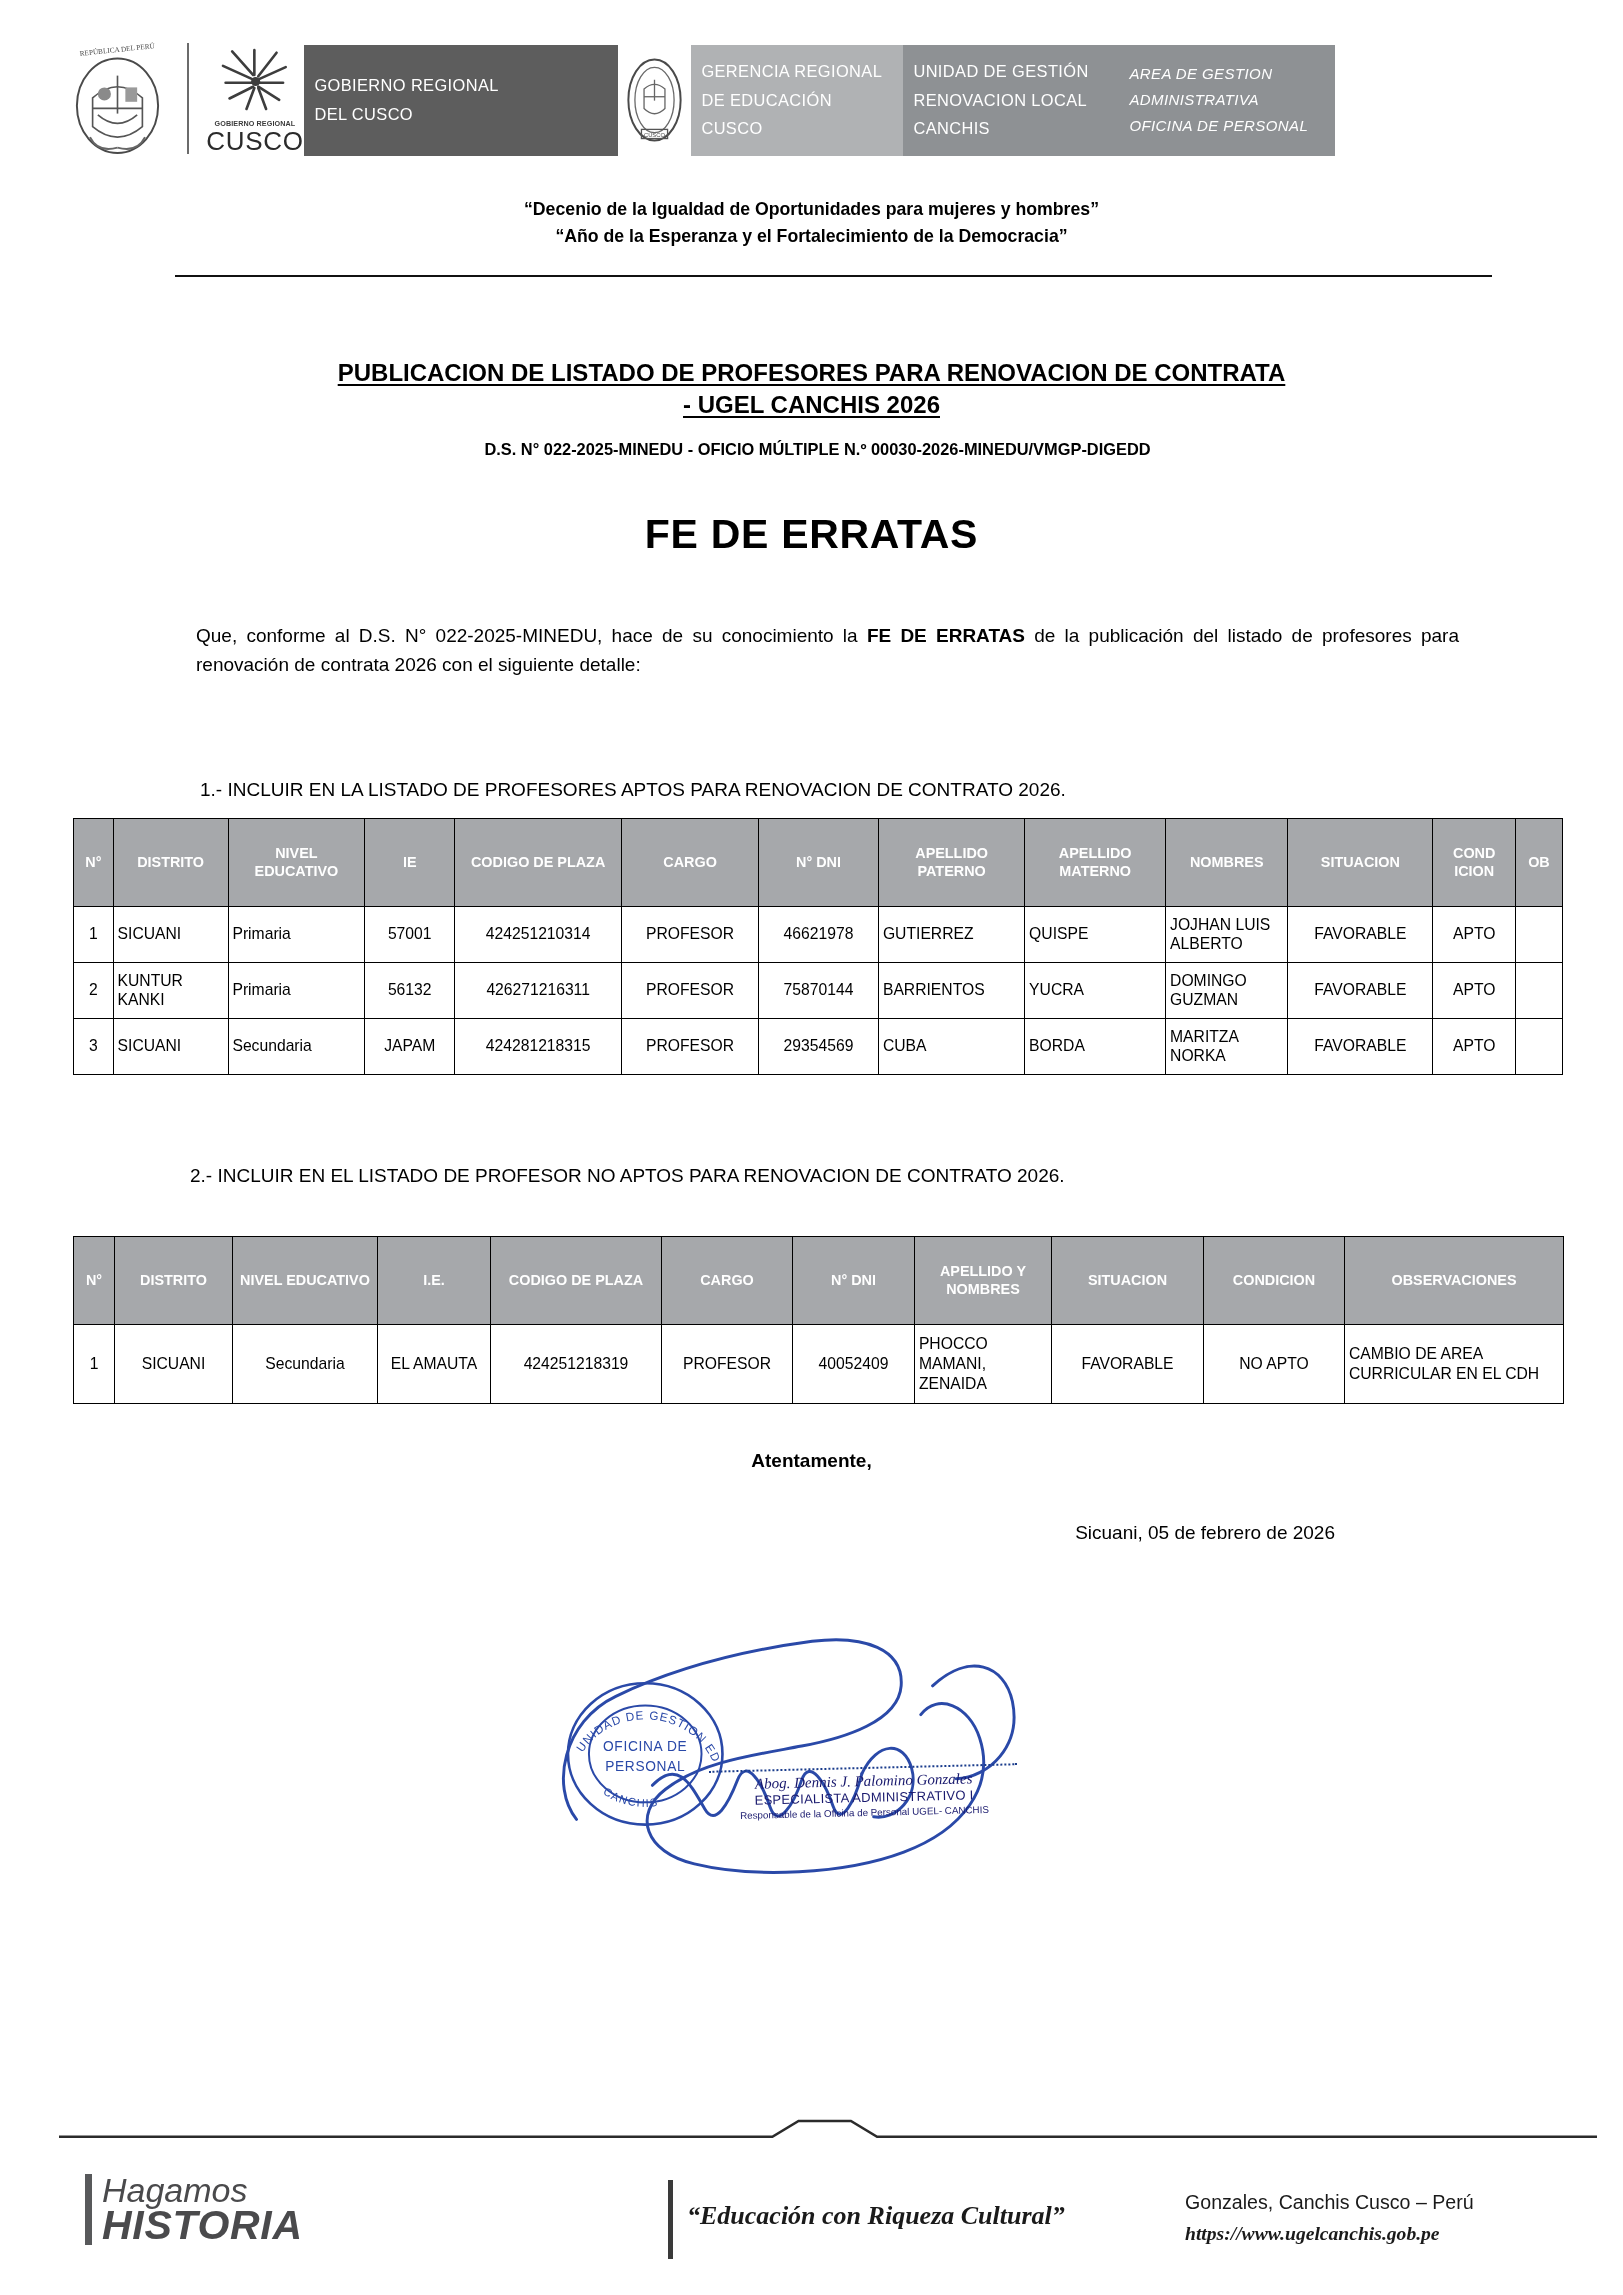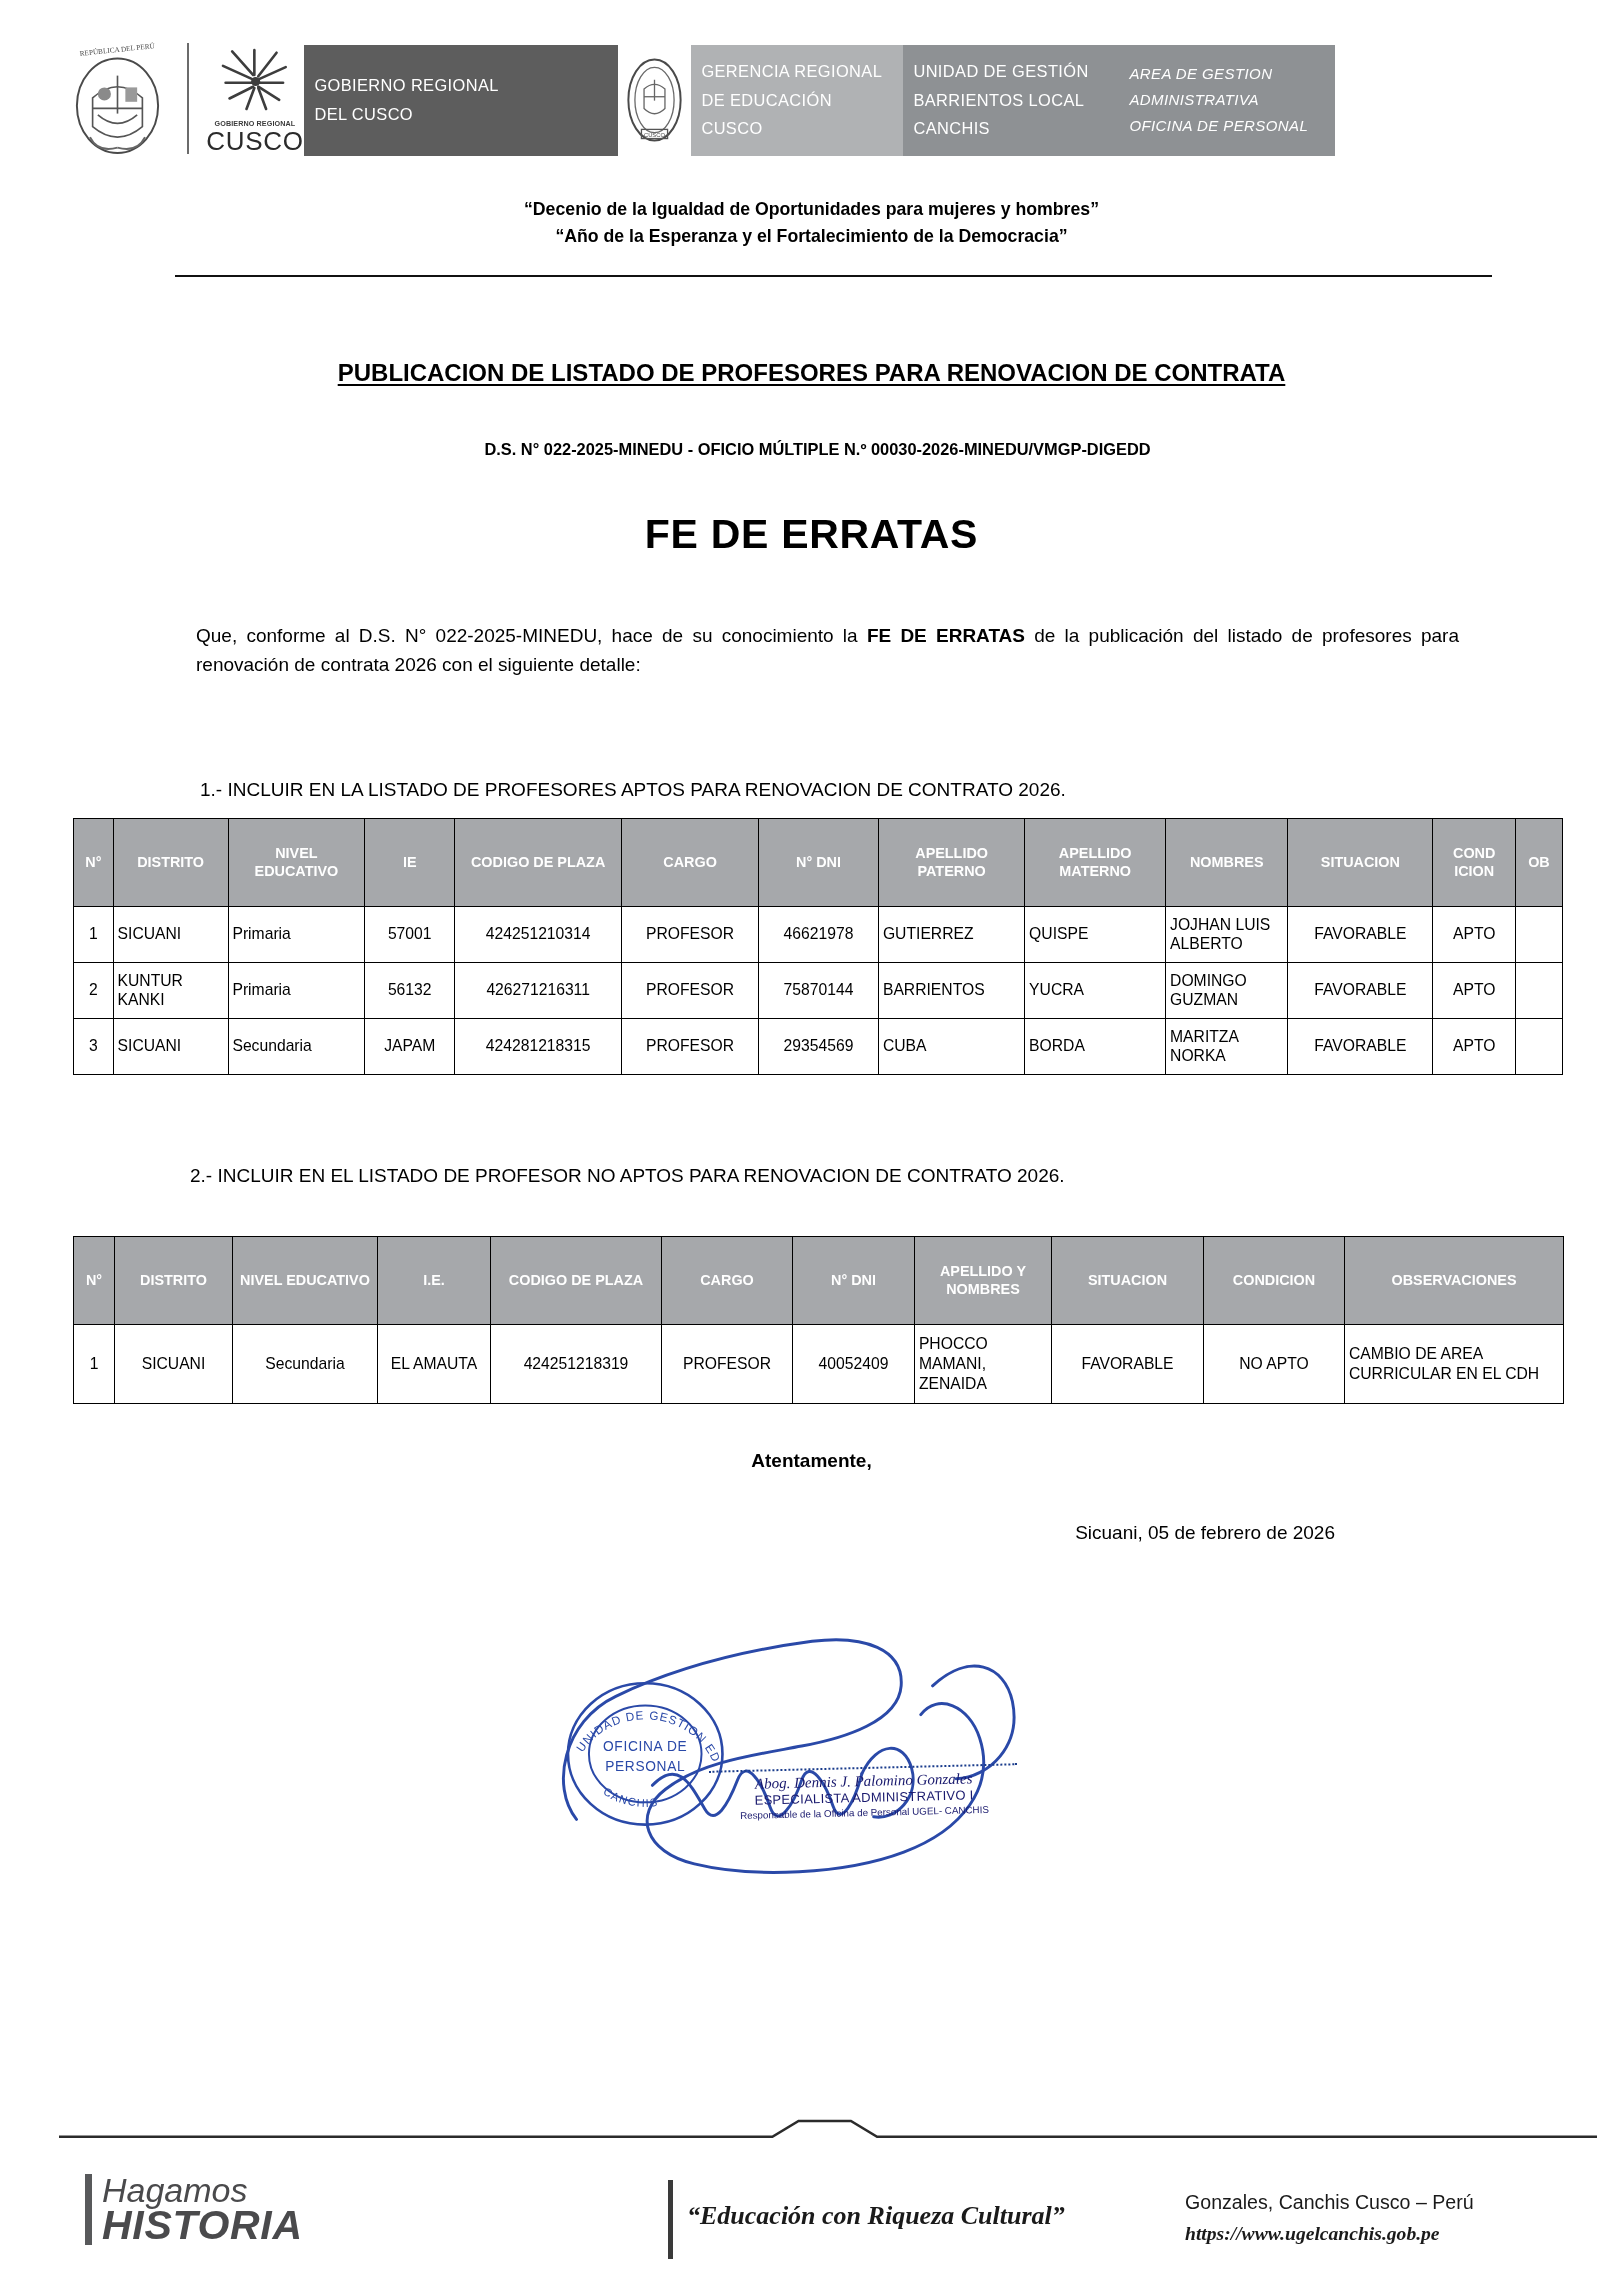--- a/index.html
+++ b/index.html
@@ -367,40 +367,41 @@
     </div>
 
     <div class="banner-box box-ger">
       <span>GERENCIA REGIONAL</span>
       <span>DE EDUCACIÓN</span>
       <span>CUSCO</span>
     </div>
 
     <div class="banner-box box-ugel">
       <span>UNIDAD DE GESTIÓN</span>
-      <span>BARRIENTOS LOCAL</span>
+      <span>RENOVACION LOCAL</span>
       <span>CANCHIS</span>
     </div>
 
     <div class="banner-box box-aga">
       <span>AREA DE GESTION</span>
       <span>ADMINISTRATIVA</span>
       <span>OFICINA DE PERSONAL</span>
     </div>
   </div>
 
   <div class="slogans">
     <div>“Decenio de la Igualdad de Oportunidades para mujeres y hombres”</div>
     <div>“Año de la Esperanza y el Fortalecimiento de la Democracia”</div>
   </div>
 
   <div class="rule"></div>
 
   <div class="doc-title">
     <div class="u">PUBLICACION DE LISTADO DE PROFESORES PARA RENOVACION DE CONTRATA</div>
+    <div class="u">- UGEL CANCHIS 2026</div>
   </div>
   <div class="doc-subtitle">D.S. N° 022-2025-MINEDU - OFICIO MÚLTIPLE N.º 00030-2026-MINEDU/VMGP-DIGEDD</div>
   <div class="erratas">FE DE ERRATAS</div>
 
   <div class="body-par">
     <span>Que, conforme al D.S. N° 022-2025-MINEDU, hace de su conocimiento la </span><b>FE DE ERRATAS</b><span> de la publicación del listado de profesores para renovación de contrata 2026 con el siguiente detalle:</span>
   </div>
 
   <div class="sec-head" id="sec1">
     <span>1.- </span><b>INCLUIR</b><span> EN LA LISTADO DE PROFESORES </span><b>APTOS PARA RENOVACION</b><span> DE CONTRATO 2026.</span>

